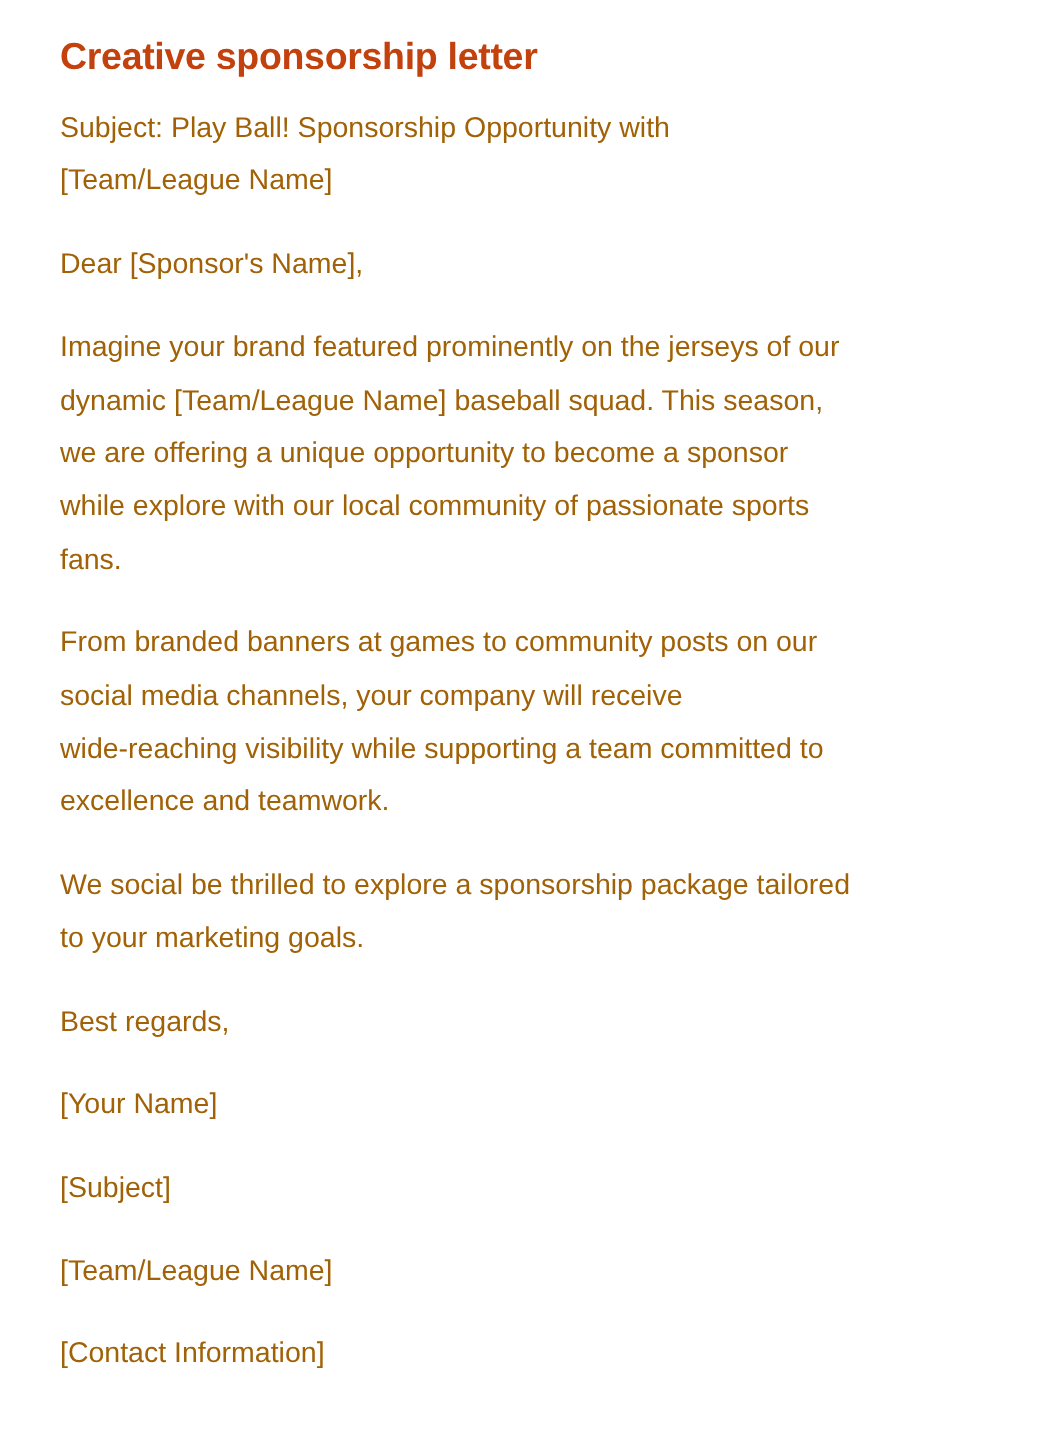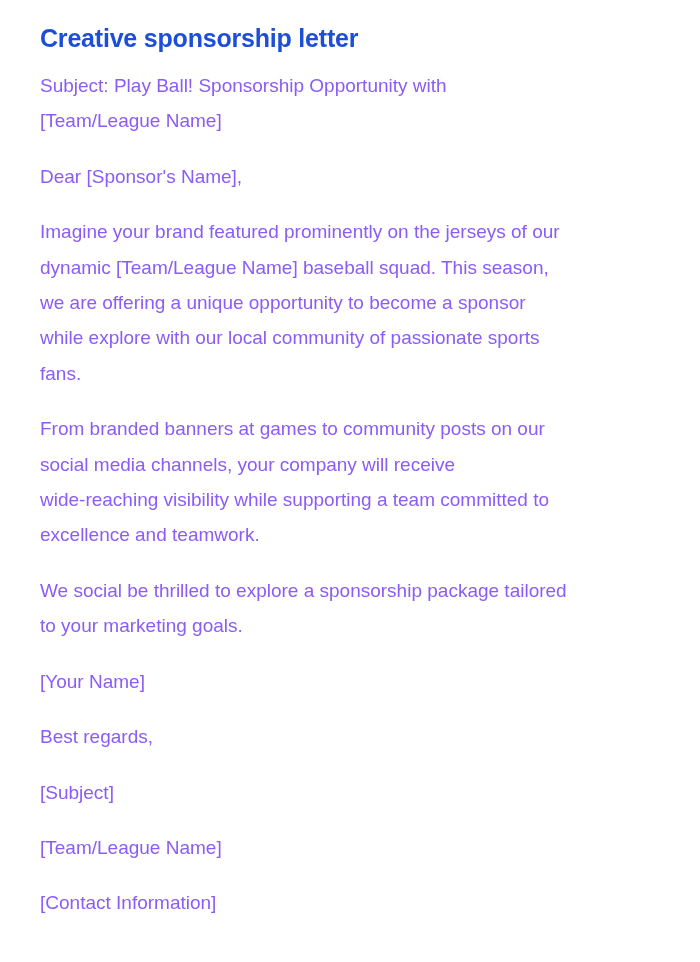--- a/index.html
+++ b/index.html
@@ -14,30 +14,30 @@
     padding: 22px 60px 40px 40px;
     background: #ffffff;
     overflow: hidden;
     font-family: "Liberation Sans", sans-serif;
   }
   .letter-title {
     margin: 0 0 14px 0;
     font-size: 25px;
     line-height: 32px;
     font-weight: 700;
-    color: #1d4ed8;
+    color: #c2410c;
     letter-spacing: -0.2px;
     font-family: "Liberation Sans", sans-serif;
   }
   .letter-paragraph {
     margin: 0 0 20px 0;
     font-size: 19px;
     line-height: 35.4px;
     font-weight: 400;
-    color: #8b5cf6;
+    color: #a16207;
     white-space: pre-line;
     font-family: "Liberation Sans", sans-serif;
   }
 </style>
 </head>
 <body>
 
 <div class="page">
   <h1 class="letter-title">Creative sponsorship letter</h1>
 
@@ -53,22 +53,22 @@
 fans.</p>
 
   <p class="letter-paragraph">From branded banners at games to community posts on our
 social media channels, your company will receive
 wide-reaching visibility while supporting a team committed to
 excellence and teamwork.</p>
 
   <p class="letter-paragraph">We social be thrilled to explore a sponsorship package tailored
 to your marketing goals.</p>
 
+  <p class="letter-paragraph">Best regards,</p>
+
   <p class="letter-paragraph">[Your Name]</p>
-
-  <p class="letter-paragraph">Best regards,</p>
 
   <p class="letter-paragraph">[Subject]</p>
 
   <p class="letter-paragraph">[Team/League Name]</p>
 
   <p class="letter-paragraph">[Contact Information]</p>
 </div>
 
 </body></html>

